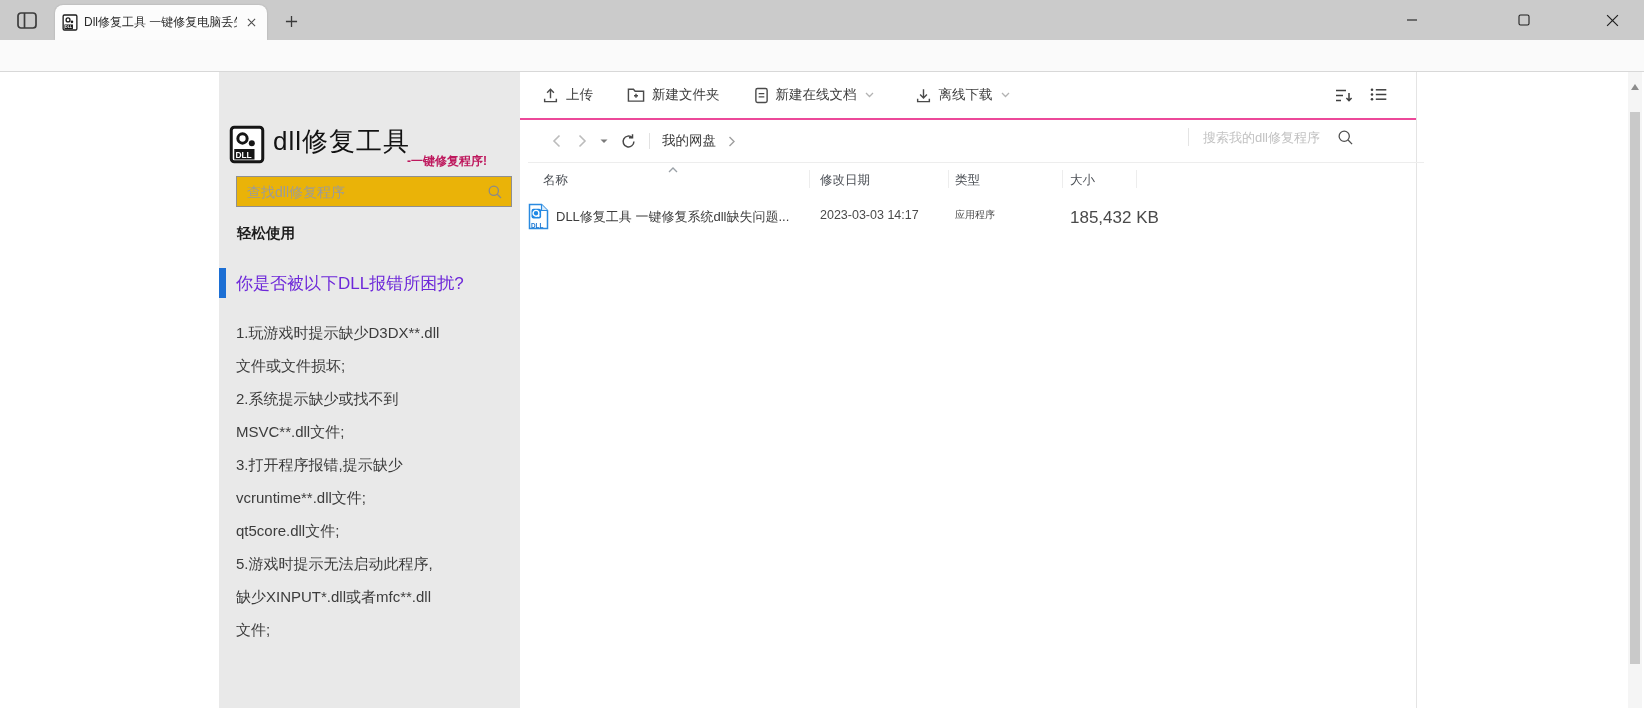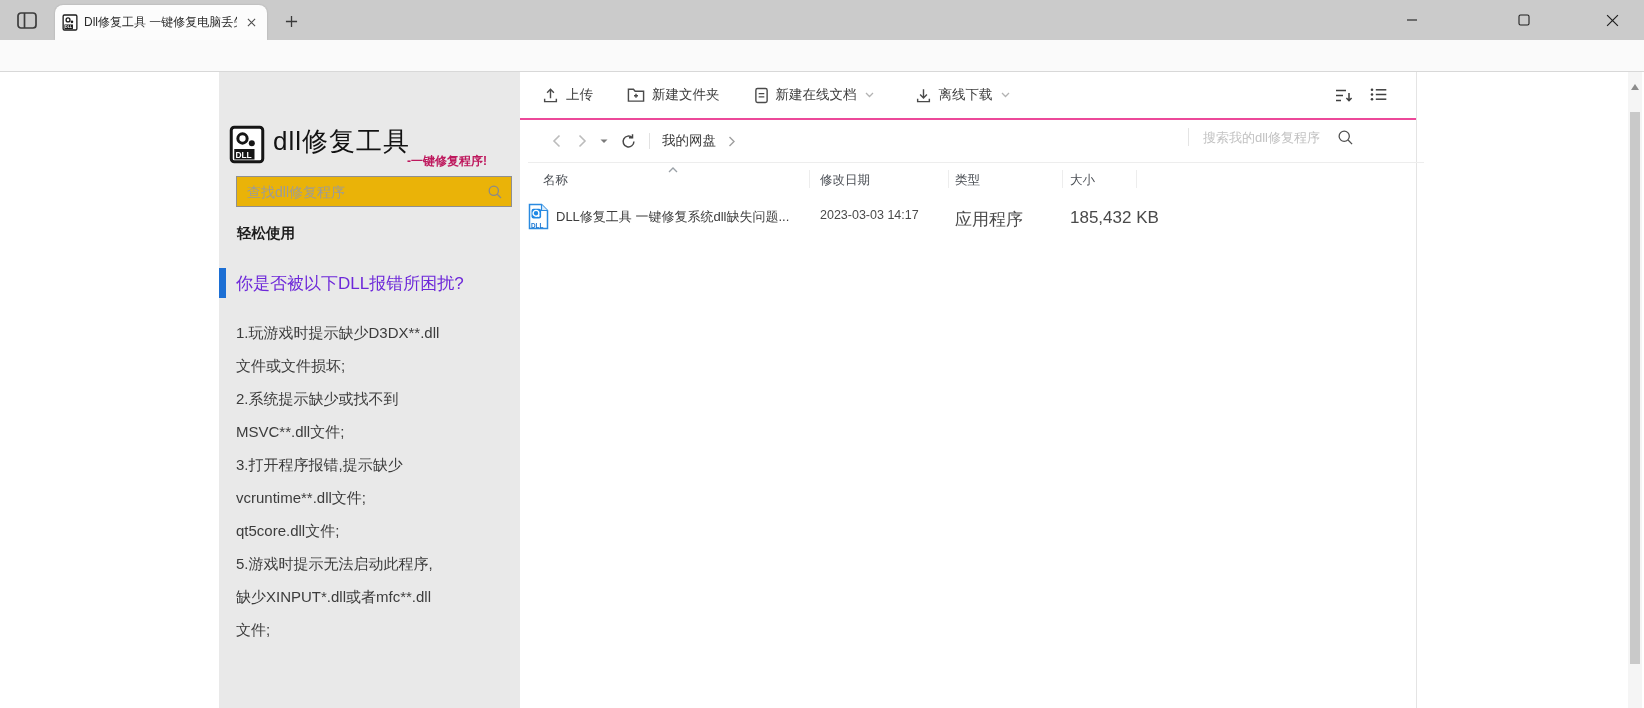--- a/index.html
+++ b/index.html
@@ -393,21 +393,21 @@
               <path d="M1.5 1.5 h12 l6 6 v18 h-18 z" fill="#fff" stroke="#2a8ae0" stroke-width="1.5"></path>
               <path d="M13.5 1.5 v6 h6" fill="#dcedfb" stroke="#2a8ae0" stroke-width="1.2"></path>
               <rect x="3.5" y="5.8" width="9.6" height="9.6" rx="2" fill="#1e88e5"></rect>
               <circle cx="8" cy="10.3" r="2.9" fill="none" stroke="#fff" stroke-width="1.4"></circle>
               <circle cx="10.6" cy="12.8" r="1.1" fill="#fff"></circle>
               <text x="3" y="24.6" font-size="6.4" fill="#1976d2" font-weight="bold" font-family="Liberation Sans,sans-serif">DLL</text>
             </svg>
         </span>
         <span class="cell" style="left:36px;">DLL修复工具 一键修复系统dll缺失问题...</span>
         <span class="cell" style="left:300px; color:#4a4a4a; font-size:12.5px;">2023-03-03 14:17</span>
-        <span class="cell" style="left:435px; color:#4a4a4a; font-size:17px;">应用程序</span>
+        <span class="cell" style="left:435px; color:#4a4a4a; font-size:10px;">应用程序</span>
         <span class="cell" style="left:550px; color:#4a4a4a; font-size:17px;">185,432 KB</span>
       </div>
     </div>
 
     <div class="scrollbar">
       <div class="sb-up"></div>
       <div class="sb-thumb"></div>
     </div>
   </div>
 

